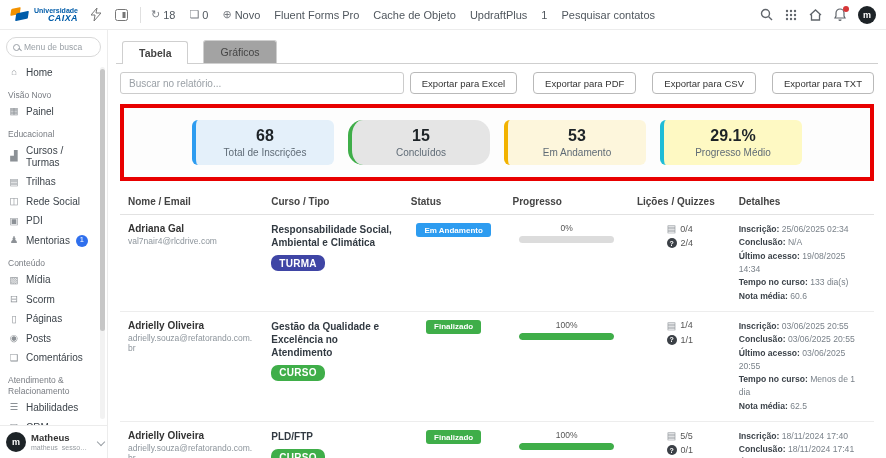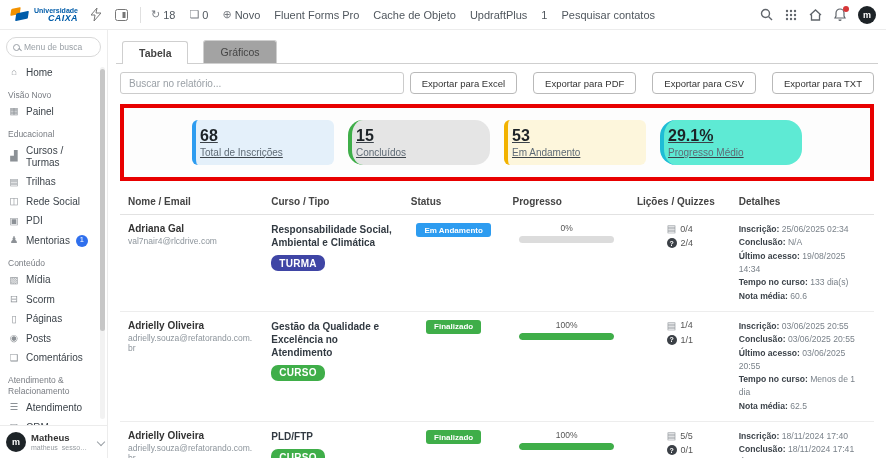--- a/index.html
+++ b/index.html
@@ -64,21 +64,21 @@
   .panel { border-top:1px solid #cfcfcf; background:#fff; padding:8px 4px 0 4px; position:relative; z-index:1;}
   .search-row { display:flex; gap:6px; }
   .report-search { flex:1; height:22px; border:1px solid #ccc; border-radius:3px; padding:0 8px;
     font-size:10px; color:#555; outline:none; font-family:inherit;}
   .report-search::placeholder { color:#9aa0a6; }
   .export-btn { height:22px; padding:0 11px; background:#fff; border:1px solid #b9b9b9; border-radius:4px;
     font-size:9.5px; color:#333; cursor:pointer; white-space:nowrap; font-family:inherit;}
 
   .stats-annotation { margin-top:10px; border:4px solid #e80000; background:#fdfdfd;
     padding:12px 8px; display:flex; justify-content:center; gap:14px; }
-  .stat-card { width:142px; border-radius:6px; border-left:4px solid #22c55e; padding:7px 4px; text-align:left;text-decoration:underline; }
+  .stat-card { width:142px; border-radius:6px; border-left:4px solid #22c55e; padding:7px 4px; text-align:center; }
   .stat-value { font-size:16px; font-weight:bold; color:#1d2327; }
   .stat-label { font-size:10px; color:#5f6b76; margin-top:2px; }
 
   table.report { width:100%; border-collapse:collapse; margin-top:8px; table-layout:fixed; }
   .report th { text-align:left; font-size:10px; color:#444; font-weight:bold; padding:7px 8px;
     border-bottom:1px solid #e2e2e2; }
   .report td { vertical-align:top; padding:8px 8px; font-size:9.5px; border-bottom:1px solid #ededed; }
   .cell-name { font-weight:bold; color:#333; font-size:10px; }
   .cell-mail { color:#8d959c; font-size:8.5px; margin-top:2px; word-wrap:break-word;}
   .cell-course { font-weight:bold; color:#323a42; font-size:10px; line-height:1.3; }
@@ -290,21 +290,21 @@
         <div class="side-item">
           <span class="side-icon">❑</span>
           <span class="side-label">Comentários</span>
 
         </div>
 
         <div class="side-section">Atendimento &amp; Relacionamento</div>
 
         <div class="side-item">
           <span class="side-icon">☰</span>
-          <span class="side-label">Atendimento</span>
+          <span class="side-label">Habilidades</span>
 
         </div>
 
         <div class="side-item">
           <span class="side-icon">▽</span>
           <span class="side-label">CRM</span>
 
         </div>
 
       </div>
@@ -353,21 +353,21 @@
         <div class="stat-card" style="background: #e5e5e5; border-left-color: rgb(63, 174, 73); border-radius: 15px;">
           <div class="stat-value">15</div>
           <div class="stat-label">Concluídos</div>
         </div>
 
         <div class="stat-card" style="background: rgb(253, 246, 220); border-left-color: rgb(242, 178, 0);">
           <div class="stat-value">53</div>
           <div class="stat-label">Em Andamento</div>
         </div>
 
-        <div class="stat-card" style="background: #5eead4; border-left-color: rgb(31, 188, 214); border-radius: 16px;">
+        <div class="stat-card" style="background: #fef9c3; border-left-color: rgb(31, 188, 214);">
           <div class="stat-value">29.1%</div>
           <div class="stat-label">Progresso Médio</div>
         </div>
       </div>
 
     <table class="report">
       <colgroup>
         <col style="width:19%">
           <col style="width:18.5%">
           <col style="width:13.5%">

